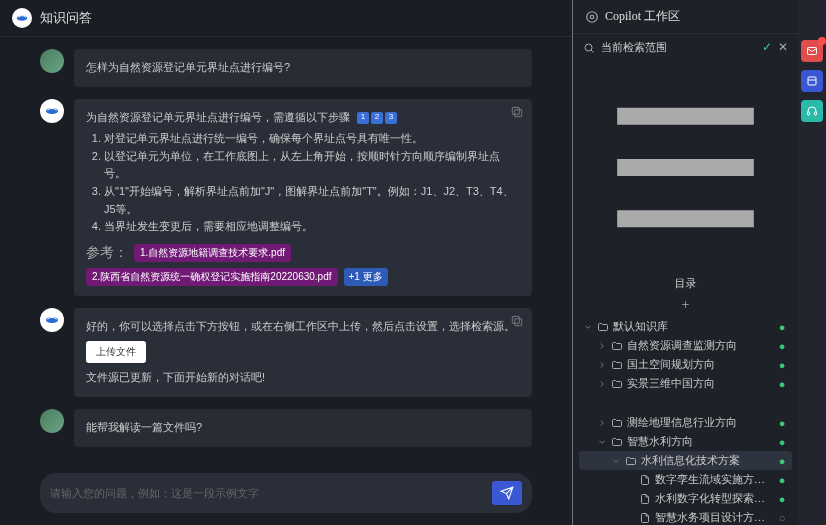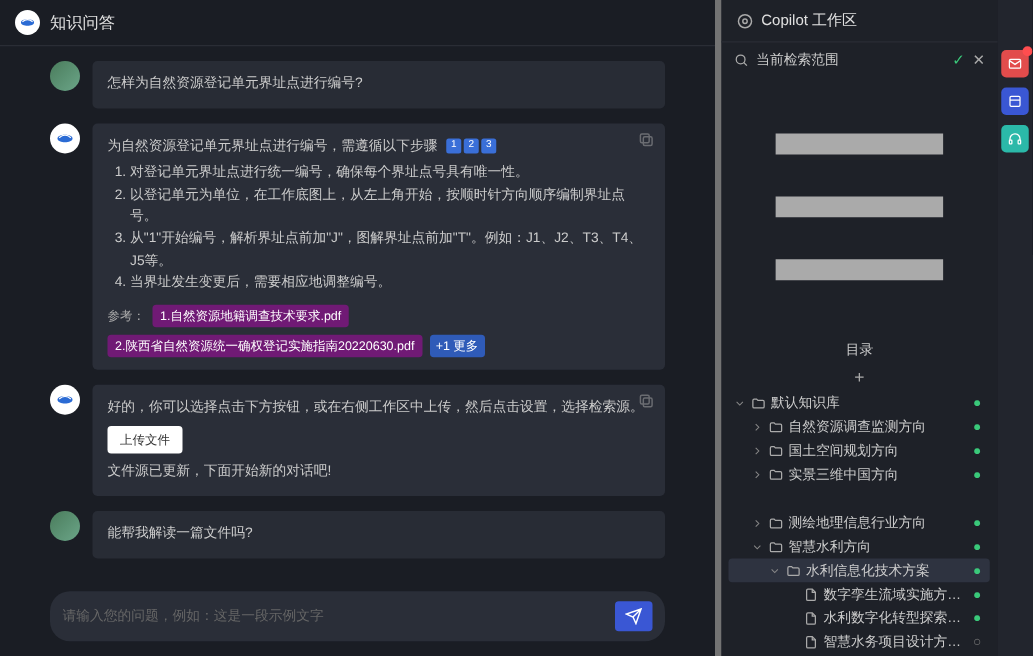--- a/index.html
+++ b/index.html
@@ -17,31 +17,31 @@
 .msg-body { flex: 1; background: #2a2e38; border-radius: 4px; padding: 10px 12px; position: relative; min-width: 0; }
 .msg-body.user { background: #282c35; }
 .msg-text { line-height: 1.6; color: #ccc; }
 .copy-btn { position: absolute; top: 6px; right: 8px; width: 14px; height: 14px; cursor: pointer; opacity: 0.5; }
 .copy-btn svg { width: 100%; height: 100%; stroke: #aaa; }
 .steps-tag { display: inline-flex; gap: 2px; margin-left: 4px; vertical-align: middle; }
 .steps-tag span { width: 12px; height: 12px; background: #3a6fd8; border-radius: 2px; font-size: 8px; display: flex; align-items: center; justify-content: center; color: #fff; }
 ol.steps { list-style: decimal; padding-left: 18px; margin-top: 4px; }
 ol.steps li { line-height: 1.6; color: #ccc; }
 .refs { margin-top: 8px; display: flex; align-items: center; gap: 6px; flex-wrap: wrap; }
-.ref-label { color: #aaa; font-size: 10px; }
+.ref-label { color: #aaa; font-size: 14px; }
 .ref-pill { background: #701a75; color: #fff; padding: 2px 6px; border-radius: 3px; font-size: 10px; white-space: nowrap; }
 .ref-more { background: #2f5bb8; color: #fff; padding: 2px 5px; border-radius: 3px; font-size: 10px; }
 .upload-btn { background: #fff; color: #333; border: none; padding: 4px 10px; border-radius: 3px; font-size: 10px; margin: 6px 0; cursor: pointer; }
 .input-bar { margin: 6px 40px 12px; background: #2a2e38; border-radius: 16px; display: flex; align-items: center; padding: 8px 10px; gap: 10px; }
 .input-field { flex: 1; background: transparent; border: none; color: #ccc; font-size: 11px; outline: none; }
 .input-field::placeholder { color: #666; }
 .send-btn { width: 30px; height: 24px; background: #3a57d4; border-radius: 3px; display: flex; align-items: center; justify-content: center; cursor: pointer; }
 .send-btn svg { width: 14px; height: 14px; stroke: #fff; }
 
-.side-panel { width: 226px; background: #1e2128; border-left: 5px solid #737373; display: flex; flex-direction: column; font-size: 11px; position: relative; }
+.side-panel { width: 226px; background: #1e2128; border-left: 1px solid #737373; display: flex; flex-direction: column; font-size: 11px; position: relative; font-family: Liberation Serif, serif; }
 .side-header { padding: 8px 12px; display: flex; align-items: center; gap: 6px; border-bottom: 1px solid #2a2d35; }
 .side-header svg { width: 14px; height: 14px; stroke: #aaa; }
 .side-header-title { font-size: 12px; }
 .scope-row { padding: 6px 10px; display: flex; align-items: center; gap: 6px; }
 .scope-row svg.sicon { width: 12px; height: 12px; stroke: #aaa; flex-shrink: 0; }
 .scope-title { flex: 1; color: #ccc; }
 .scope-check { color: #3ac97a; font-size: 12px; }
 .scope-close { color: #aaa; cursor: pointer; font-size: 12px; }
 .dir-row { padding: 4px 10px; display: flex; align-items: center; gap: 6px; flex-direction: column; }
 .dir-title { flex: 1; color: #ccc; }

